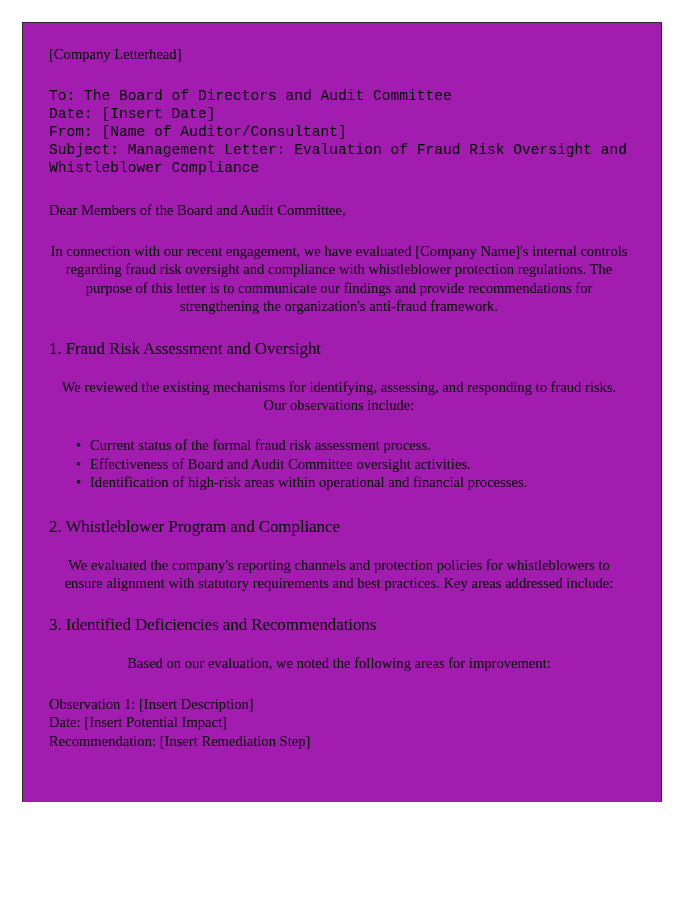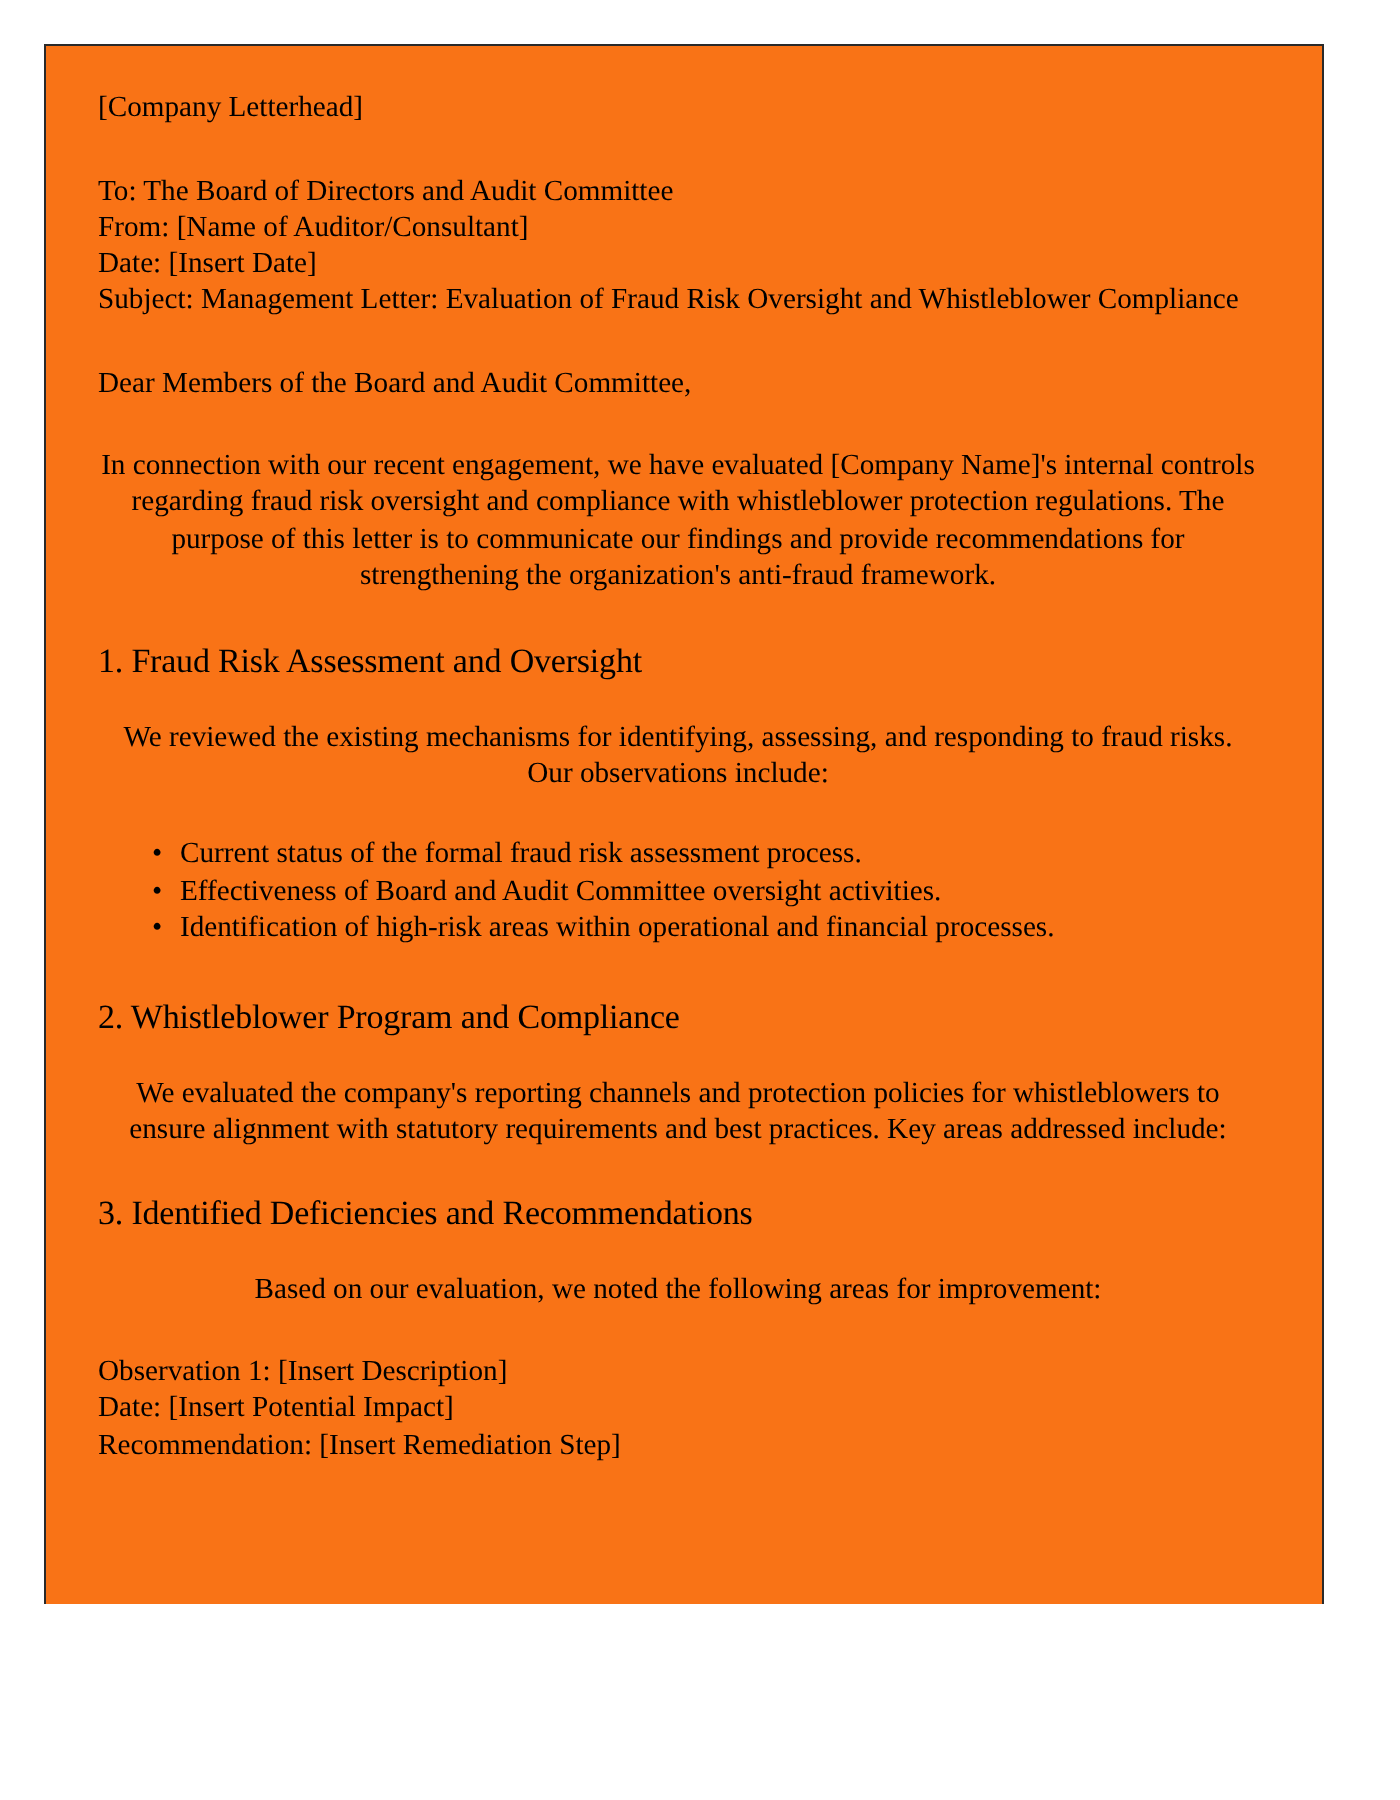--- a/index.html
+++ b/index.html
@@ -19,21 +19,21 @@
     position: absolute;
     left: 22px;
     top: 22px;
     width: 640px;
     height: 780px;
     box-sizing: border-box;
     border-left: 1.5px solid #2a2a2a;
     border-right: 1.5px solid #2a2a2a;
     border-top: 1.5px solid #2a2a2a;
     border-bottom: none;
-    background: #f97316;
+    background: #a21caf;
     overflow: hidden;
   }
 
   #doc {
     position: absolute;
     left: 26px;
     top: 22px;
     width: 580px;
   }
 
@@ -43,20 +43,21 @@
     margin: 0 0 24px 0;
   }
 
   .meta {
     font-size: 14.6px;
     line-height: 18px;
     margin: 0 0 24px 0;
   }
   .meta .line {
     white-space: normal;
+    font-family: Liberation Mono, monospace;
   }
 
   .salutation {
     font-size: 14.6px;
     line-height: 18px;
     margin: 0 0 23px 0;
   }
 
   p.body-text {
     font-size: 14.6px;
@@ -107,22 +108,22 @@
 </head>
 <body>
 
 <div id="page">
   <div id="doc">
 
     <div class="letterhead">[Company Letterhead]</div>
 
     <div class="meta">
       <div class="line">To: The Board of Directors and Audit Committee</div>
+      <div class="line">Date: [Insert Date]</div>
       <div class="line">From: [Name of Auditor/Consultant]</div>
-      <div class="line">Date: [Insert Date]</div>
       <div class="line">Subject: Management Letter: Evaluation of Fraud Risk Oversight and Whistleblower Compliance</div>
     </div>
 
     <div class="salutation">Dear Members of the Board and Audit Committee,</div>
 
     <p class="body-text">In connection with our recent engagement, we have evaluated [Company Name]'s internal controls regarding fraud risk oversight and compliance with whistleblower protection regulations. The purpose of this letter is to communicate our findings and provide recommendations for strengthening the organization's anti-fraud framework.</p>
 
     <h2 class="section-heading">1. Fraud Risk Assessment and Oversight</h2>
     <p class="body-text">We reviewed the existing mechanisms for identifying, assessing, and responding to fraud risks. Our observations include:</p>
     <ul class="bullets">

